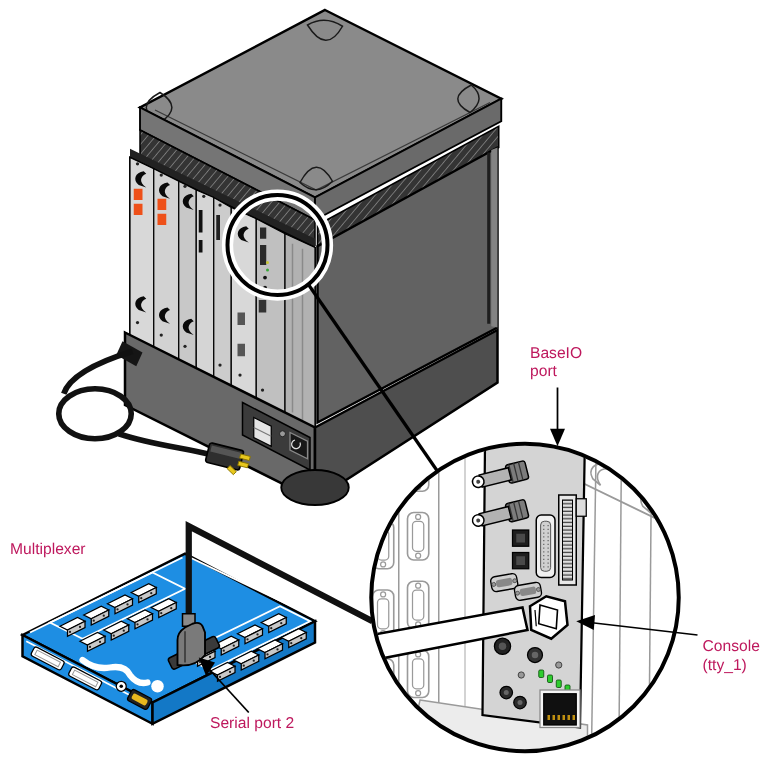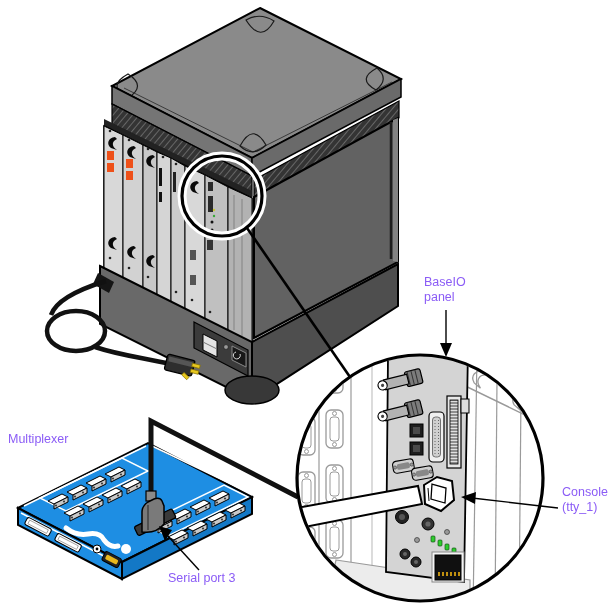--- a/index.html
+++ b/index.html
@@ -1,19 +1,19 @@
 <!DOCTYPE html>
 <html style="--multiplexer_blue: #1e8ee3; --multiplexer_blue_dark: #1378c6; --chassis_top: #8a8a8a; --chassis_skirt: #757575; --chassis_right: #626262; --chassis_base: #696969; --chassis_base_right: #4e4e4e; --cage_bg: #9c9c9c; --card_light: #d8d8d8; --panel_gray: #d4d4d4; --led_green: #2ecc2e; --card_label_orange: #ee5019; --plug_prong_yellow: #e8c81e; --ghost_line: #9a9a9a;"><head>
 <meta charset="utf-8">
 <style>
   html,body{margin:0;padding:0;background:#fff;}
   #stage{position:relative;width:614px;height:607px;background:#fff;overflow:hidden;
          font-family:"Liberation Sans",sans-serif;}
   #art{position:absolute;left:0;top:0;}
-  .lbl{position:absolute;font:12.5px/15px "Liberation Sans",sans-serif;color:#8b5cf6;}
+  .lbl{position:absolute;font:12.5px/15px "Liberation Sans",sans-serif;color:#be185d;}
   .lbl span{display:block;}
 </style>
 </head>
 <body>
 
 <div id="stage">
 <svg id="art" width="614" height="607" viewBox="0 0 614 607">
   <defs>
     <pattern id="vent" width="5" height="5" patternUnits="userSpaceOnUse" patternTransform="rotate(40)">
       <rect width="5" height="5" fill="#343434"></rect>
@@ -366,21 +366,21 @@
     <polygon points="461,497 476,492 475,504" fill="#000"></polygon>
   </g>
   <g>
     <line x1="199" y1="570" x2="167" y2="535" stroke="#000" stroke-width="1.4"></line>
     <polygon points="159,526 172,530 165,541" fill="#000"></polygon>
   </g>
 </svg>
 
 <div class="lbl" style="left:424px;top:275px">
   <span>BaseIO</span>
-  <span>panel</span>
+  <span>port</span>
 </div>
-<div class="lbl" style="left:562px;top:485px">
+<div class="lbl" style="left:562px;top:510px">
   <span>Console</span>
   <span>(tty_1)</span>
 </div>
 <div class="lbl" style="left:8px;top:432px">Multiplexer</div>
-<div class="lbl" style="left:168px;top:571px">Serial port 3</div>
+<div class="lbl" style="left:168px;top:571px">Serial port 2</div>
 </div>
 
 </body></html>

